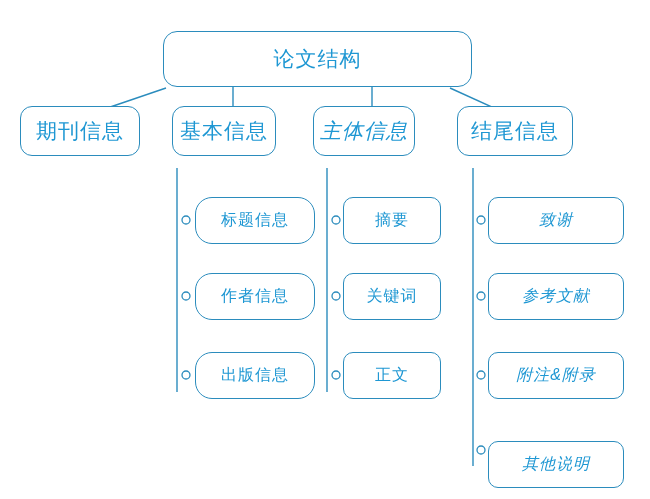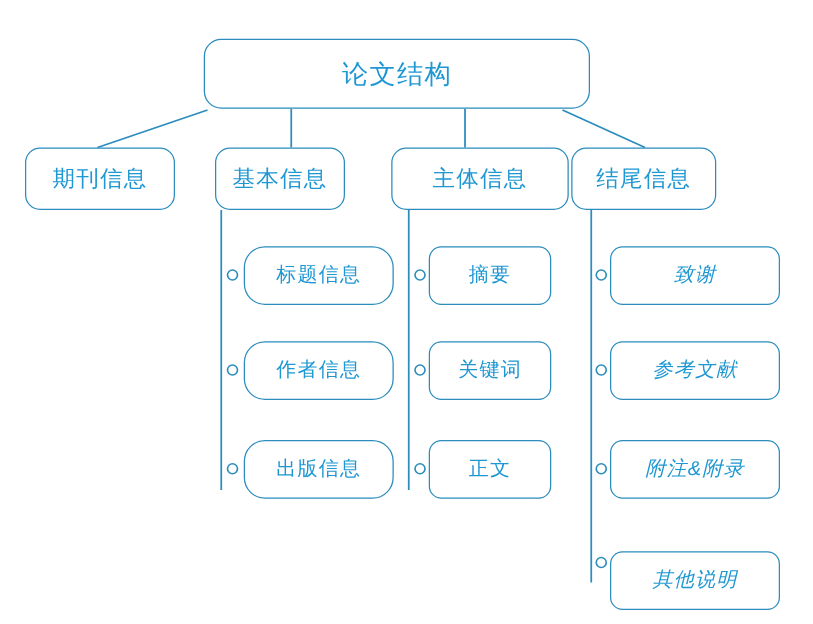--- a/index.html
+++ b/index.html
@@ -22,24 +22,24 @@
     position:absolute;
     box-sizing:border-box;
     border:1.6px solid var(--line);
     background:var(--bg);
     color:var(--text);
     display:flex;align-items:center;justify-content:center;
     letter-spacing:1px;
     cursor:default;
   }
   .root{left:163px;top:31px;width:309px;height:56px;border-radius:14px;font-size:21px;}
-  .l1{top:118px;height:50px;border-radius:12px;font-size:18px;}
+  .l1{top:106px;height:50px;border-radius:12px;font-size:21px;}
   .n-journal{left:20px;width:120px;}
   .n-basic{left:172px;width:104px;}
-  .n-body{left:313px;width:142px;}
+  .n-body{left:313px;width:102px;font-style:italic;}
   .n-end{left:457px;width:116px;}
   .l2{height:47px;border-radius:10px;font-size:16px;}
   .r1{top:197px;}
   .r2{top:273px;text-align:center;}
   .r3{top:352px;}
   .r4{top:441px;align-items:center;}
   .ca{left:195px;width:120px;border-radius:17px;}
   .cb{left:343px;width:98px;}
   .cc{left:488px;width:136px;font-style:italic;}
   .lbl{pointer-events:none;white-space:nowrap;}

